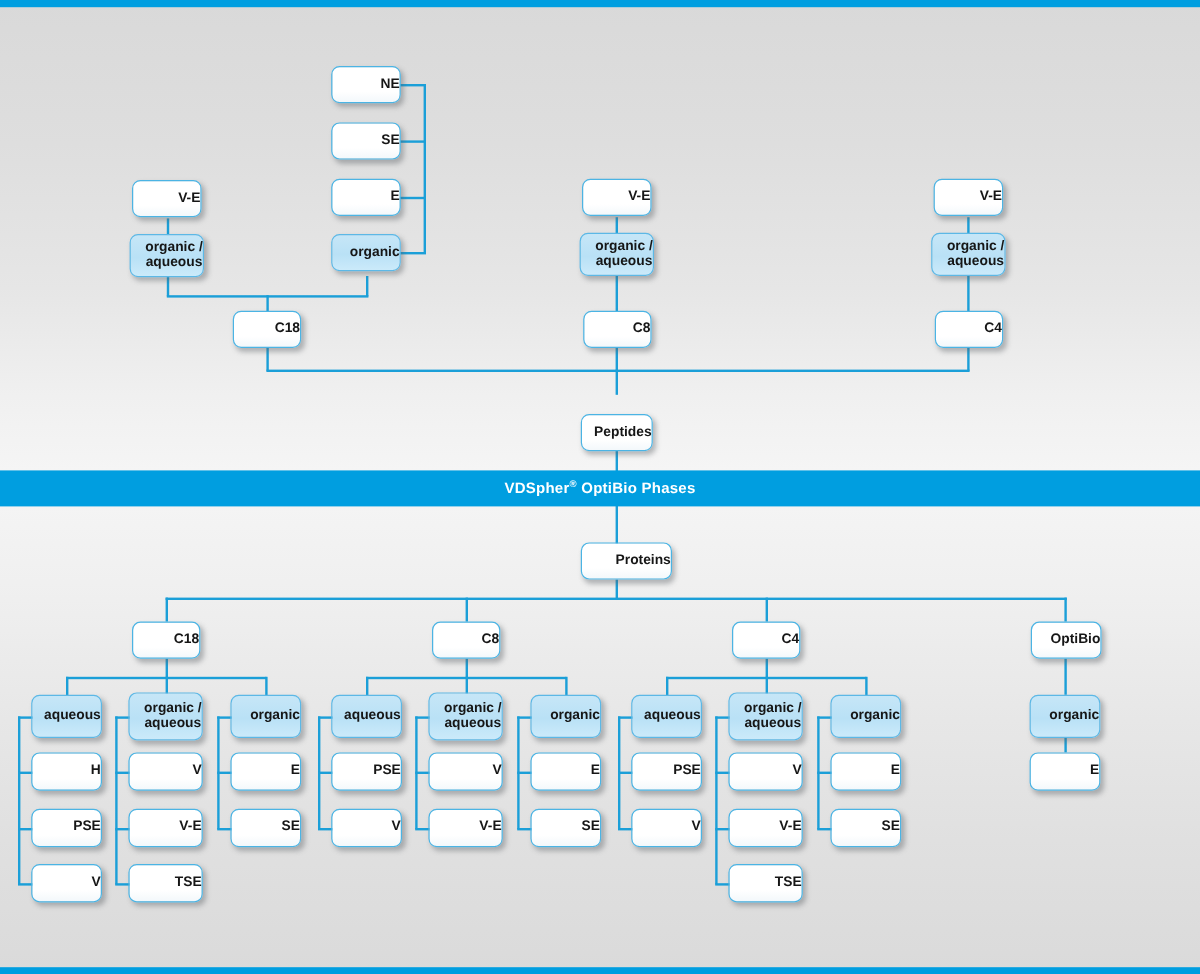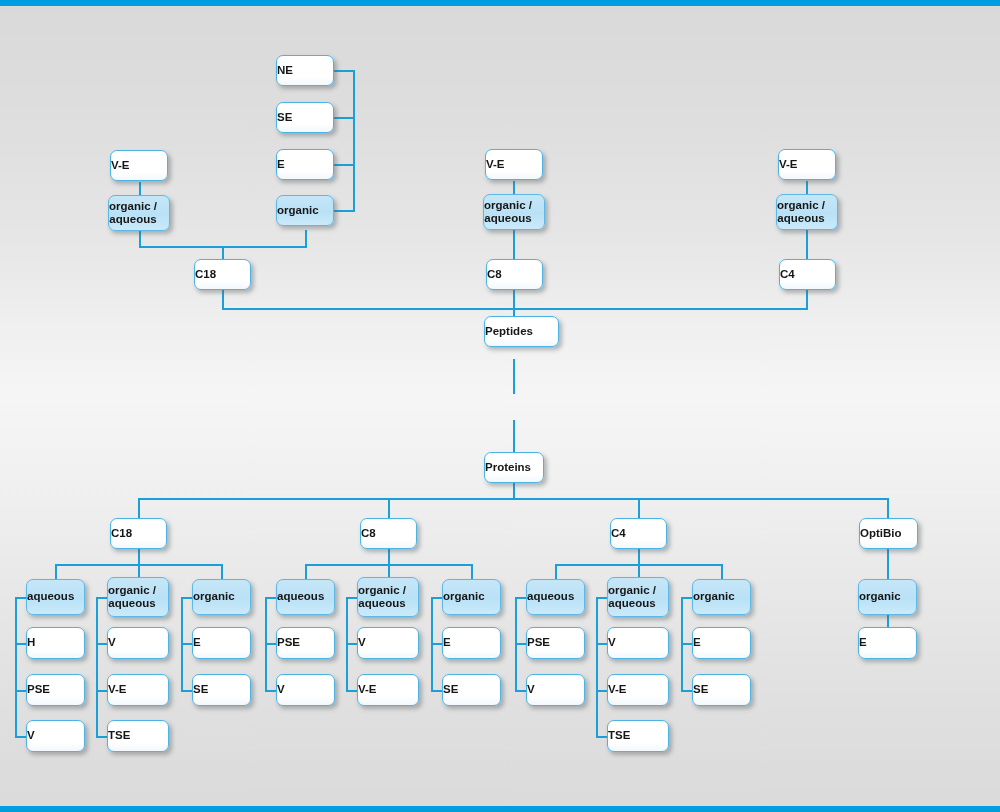--- a/index.html
+++ b/index.html
@@ -45,21 +45,21 @@
   .lnh{height:2px;}
   .lnv{width:2px;}
 
   
   .box{
     position:absolute;z-index:3;
     box-sizing:border-box;
     border:1.4px solid #4bb4e4;
     border-radius:7px;
     background:#ffffff;
-    display:flex;align-items:center;justify-content:flex-start;
+    display:flex;align-items:center;justify-content:flex-end;
     text-align:center;
     font-size:11.5px;font-weight:bold;color:#161616;
     line-height:1.14;
     box-shadow:2.5px 3px 4px rgba(90,95,100,.42);
   }
   .box.blue{
     background:linear-gradient(to bottom,#c6e6f7 0%,#b9e1f6 55%,#cbeafa 100%);
     border-color:#5cb8e6;
   }
   .box.white{
@@ -145,26 +145,29 @@
     <span class="l2">V-E</span>
   </div>
   <div class="box blue" style="left:776px;top:194px;width:62px;height:36px;">
     <span class="l2">organic /
 aqueous</span>
   </div>
   <div class="box white" style="left:779px;top:259px;width:57px;height:31px;">
     <span class="l2">C4</span>
   </div>
 
-  <div class="box white" style="left:484px;top:316px;width:75px;height:31px;">
+  <div class="box white" style="left:484px;top:345px;width:60px;height:31px;">
     <span class="l2">Peptides</span>
   </div>
 
-
-  <div class="box white" style="left:484px;top:452px;width:60px;height:31px;">
+  <div class="banner">
+    <span><span>VDSpher</span><sup>®</sup><span> OptiBio Phases</span></span>
+  </div>
+
+  <div class="box white" style="left:484px;top:452px;width:76px;height:31px;">
     <span class="l2">Proteins</span>
   </div>
 
   <div class="ln lnv" style="left:513px;top:483px;height:16px;"></div>
   <div class="ln lnh" style="left:138px;top:498px;width:751px;"></div>
   <div class="ln lnv" style="left:138px;top:498px;height:20px;"></div>
   <div class="ln lnv" style="left:388px;top:498px;height:20px;"></div>
   <div class="ln lnv" style="left:638px;top:498px;height:20px;"></div>
   <div class="ln lnv" style="left:887px;top:498px;height:20px;"></div>
 

